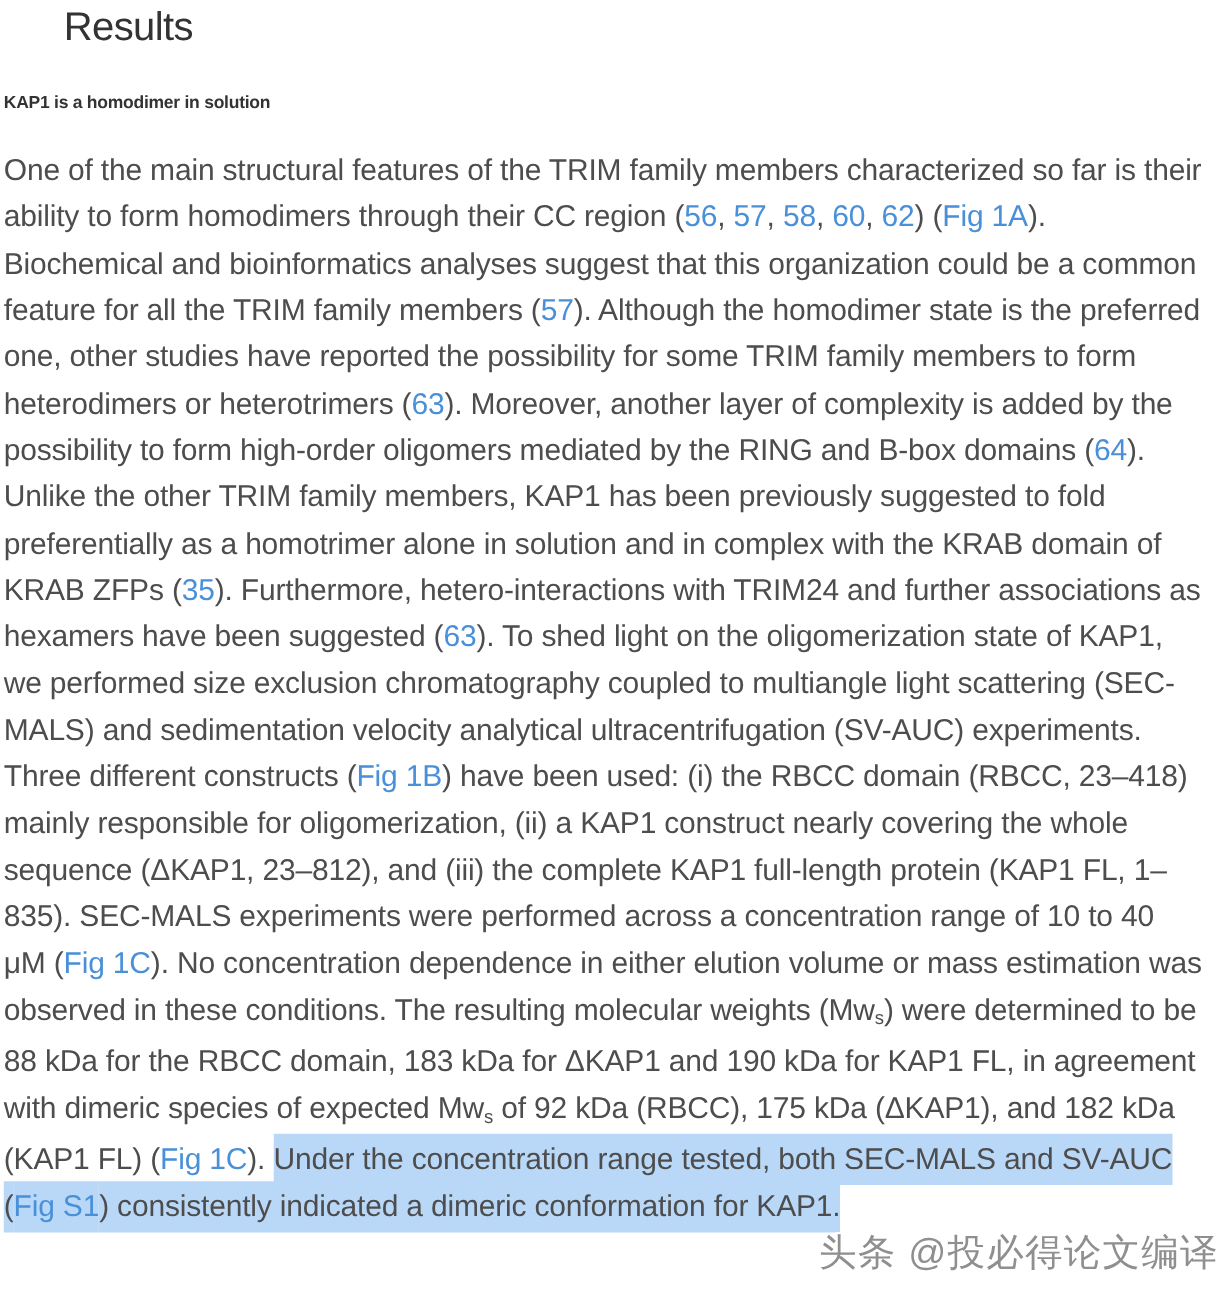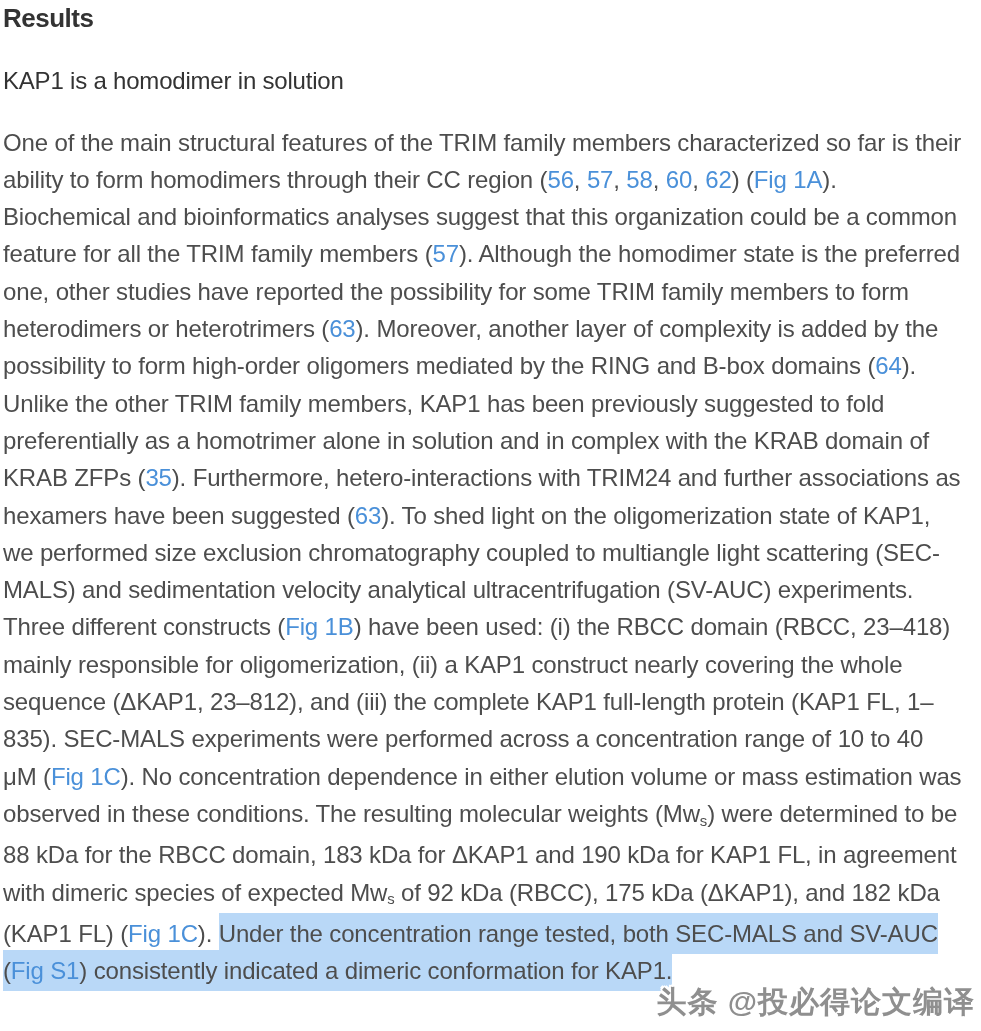--- a/index.html
+++ b/index.html
@@ -11,30 +11,31 @@
     position: relative;
     width: 981px;
     height: 1031px;
     overflow: hidden;
     background: #ffffff;
   }
   .content {
     padding: 2px 18px 0 3px;
   }
   h1.section-title {
-    font-size: 26px;
-    font-weight: 700;
+    font-size: 32px;
+    font-weight: 400;
     color: var(--heading-color, #333333);
     letter-spacing: -0.5px;
     line-height: 1.1;
     margin-top: 2px;
+    margin-left: 48px;
   }
   h2.subsection-title {
-    font-size: 24px;
-    font-weight: 400;
+    font-size: 14px;
+    font-weight: 700;
     color: var(--heading-color, #333333);
     letter-spacing: -0.2px;
     margin-top: 34px;
   }
   p.results-paragraph {
     margin-top: 29px;
     width: 960px;
     font-size: 24px;
     line-height: 37.3px;
     font-weight: 400;
@@ -58,21 +59,21 @@
     vertical-align: baseline;
     position: relative;
     top: 0.25em;
     color: var(--body-color, #4d4d4d);
   }
   .watermark {
     position: absolute;
     right: 6px;
     top: 982px;
     font-size: 30px;
-    font-weight: 700;
+    font-weight: 400;
     color: var(--watermark-color, #8f8f8f);
     letter-spacing: 1px;
     white-space: nowrap;
     text-shadow:
       -2px -2px 0 #ffffff,
        2px -2px 0 #ffffff,
       -2px  2px 0 #ffffff,
        2px  2px 0 #ffffff,
        0 -2px 0 #ffffff,
        0  2px 0 #ffffff,

